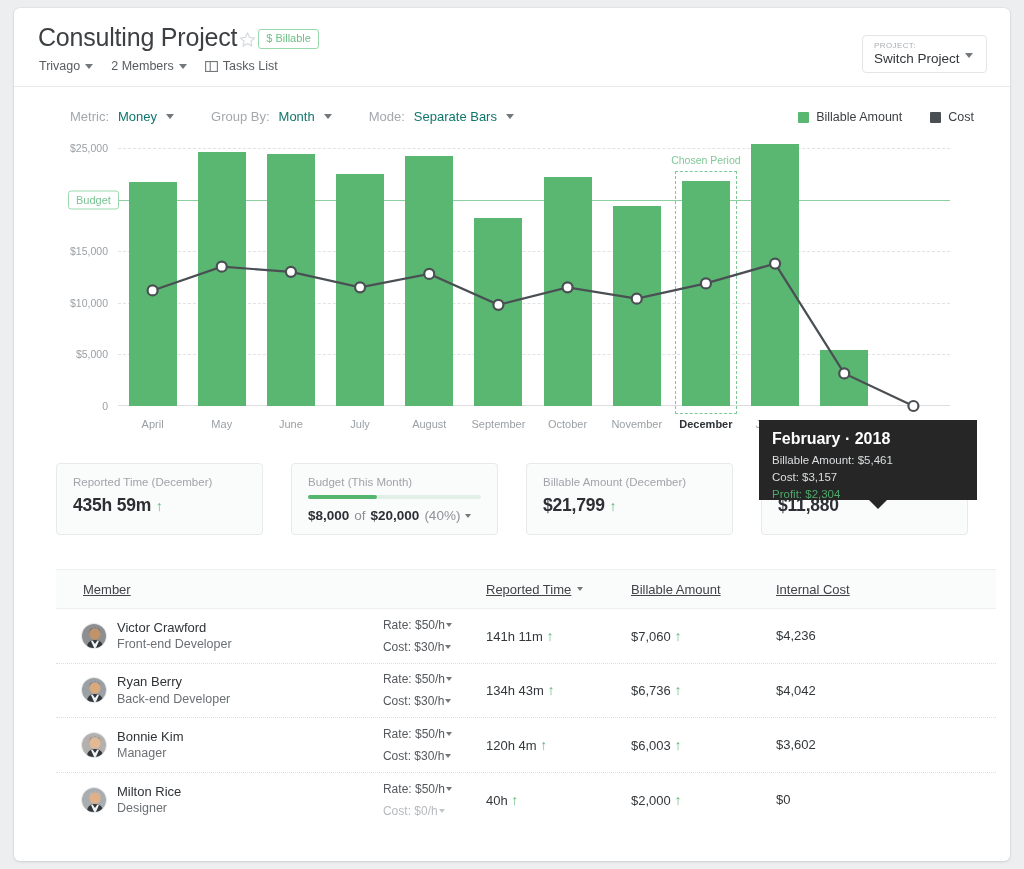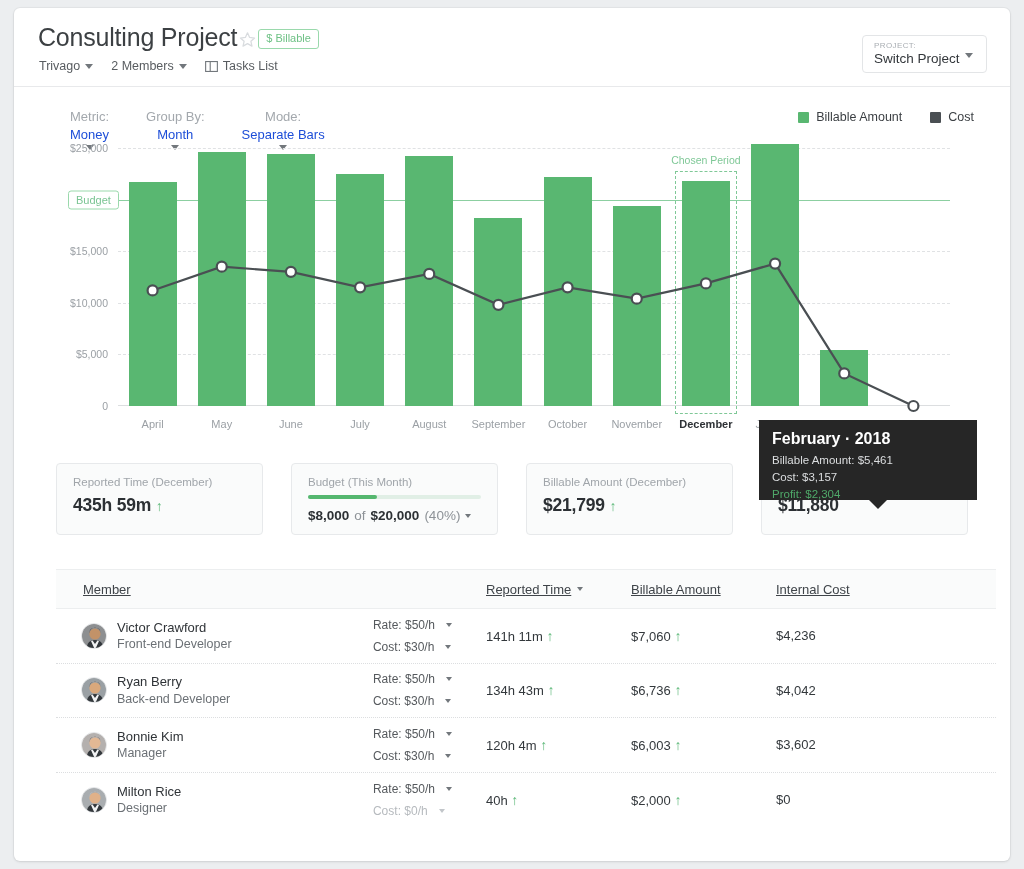--- a/index.html
+++ b/index.html
@@ -80,23 +80,23 @@
   
   .chart-toolbar {
     position: relative; height: 38px;
     margin-top: 16px;
   }
   .ctrls {
     position: absolute; left: 56px; top: 6px;
     display: flex; align-items: center; gap: 37px;
     font-size: 13px;
   }
-  .ctrl { display: flex; align-items: center; gap: 3px; cursor: pointer; flex-direction: column; }
+  .ctrl { display: flex; align-items: center; gap: 9px; cursor: pointer; }
   .ctrl-key { color: #a3a8ad; }
-  .ctrl-val { color: #1d4ed8; }
+  .ctrl-val { color: #0f766e; }
   .legend {
     position: absolute; right: 36px; top: 7px;
     display: flex; align-items: center; gap: 28px;
     font-size: 12.5px; color: #3b3f43;
   }
   .legend-item { display: flex; align-items: center; gap: 7px; }
   .swatch { width: 11px; height: 11px; display: inline-block; border-radius: 1px; }
 
   
   .chart-wrap {
@@ -236,21 +236,21 @@
     width: 26px; height: 26px; border-radius: 50%;
     margin-right: 10px; flex: none;
     border: 1px solid #e2e4e6;
     overflow: hidden; position: relative;
   }
   .member-name { font-size: 13px; color: #2f3337; line-height: 1.35; }
   .member-role { font-size: 12.5px; color: #6b7075; line-height: 1.35; }
   .rates { margin-left: auto; padding-right: 34px; text-align: left; }
   .rate-line {
     font-size: 12px; color: #55595d;
-    display: flex; align-items: center; gap: 11px;
+    display: flex; align-items: center; gap: 1px;
     line-height: 1.85; cursor: pointer;
   }
   .rate-line.muted { color: #b6babe; }
   .caret-sm {
     width: 0; height: 0;
     border-left: 3.5px solid transparent;
     border-right: 3.5px solid transparent;
     border-top: 4.5px solid #72777c;
     display: inline-block;
   }

